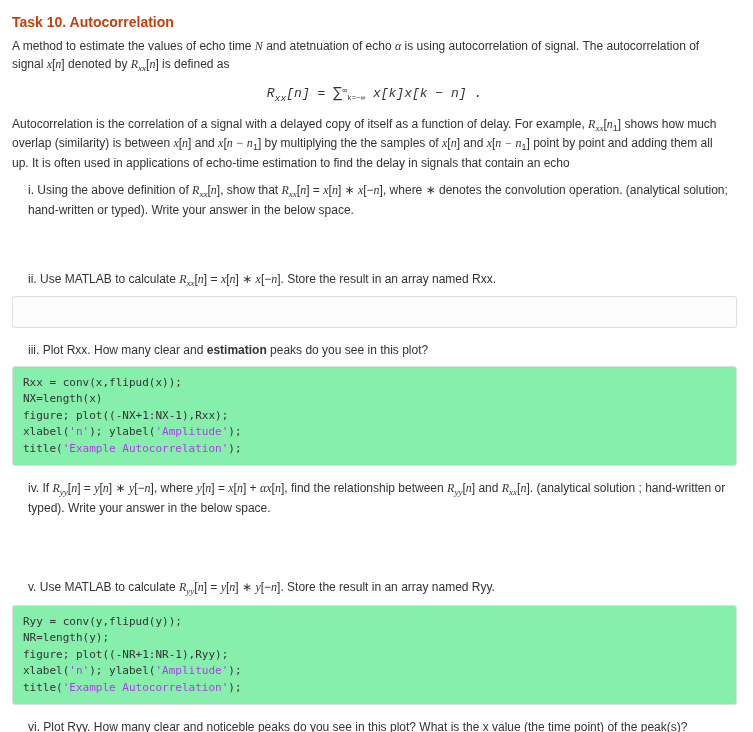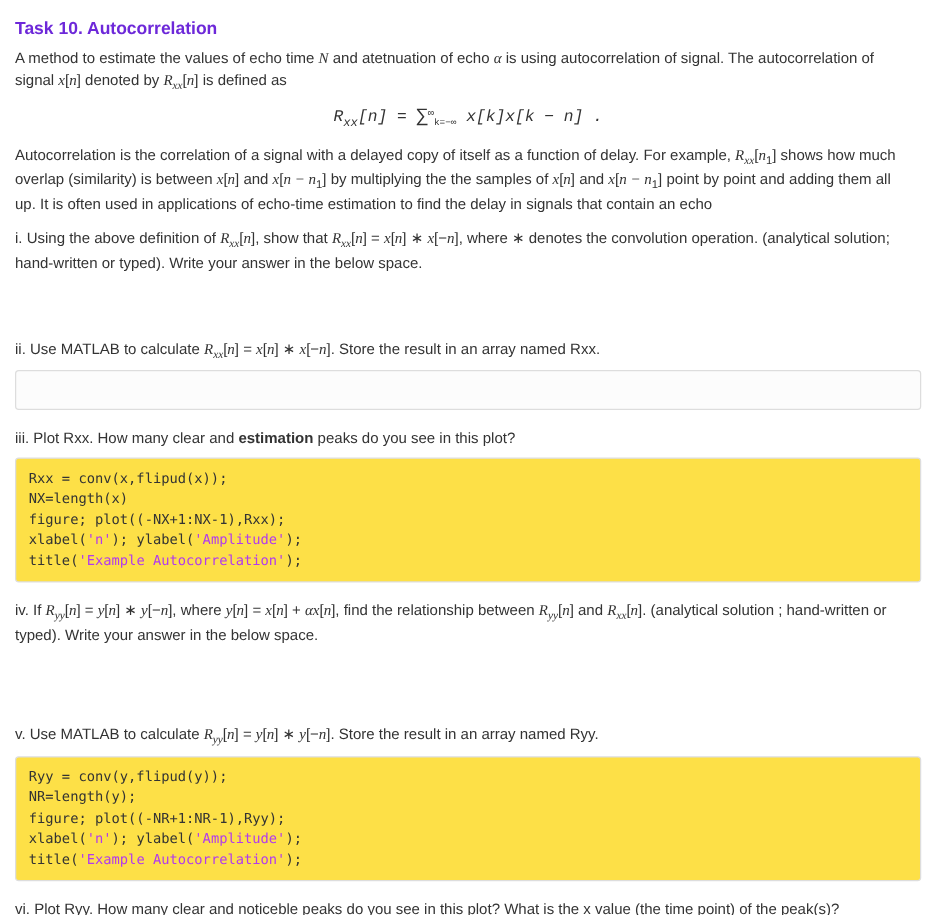--- a/index.html
+++ b/index.html
@@ -9,52 +9,52 @@
     margin: 0;
     padding: 12px 16px 12px 12px;
     background: #fff;
     line-height: 1.45;
     width: 753px;
     box-sizing: border-box;
   }
   h1 {
     font-size: 14px;
     font-weight: bold;
-    color: #6d28d9;
+    color: #c2410c;
     margin: 0 0 6px 0;
   }
   p { margin: 4px 16px 8px 0; }
   .formula-block {
     text-align: center;
     font-family: Liberation Mono, monospace;
     font-style: italic;
     font-size: 13px;
     margin: 6px 0 10px 0;
   }
   .serif { font-family: 'Times New Roman', serif; }
   .ital { font-style: italic; }
   .code-box, .input-box {
     border: 1px solid #ddd;
-    background: #fde047;
+    background: #86efac;
     padding: 8px 10px;
     margin: 6px 0 14px 0;
     border-radius: 3px;
   }
   .input-box { min-height: 14px; background: #fcfcfc; }
   .answer-space { min-height: 34px; margin-bottom: 14px; }
   pre {
     margin: 0;
     font-family: Menlo, Consolas, monospace;
     font-size: 11px;
     line-height: 1.5;
     color: #333;
     white-space: pre;
   }
   .mstr { color: #b23aee; }
-  .section { margin: 10px 0 4px 0; }
+  .section { margin: 10px 0 4px 16px; }
   sub { font-size: 0.75em; }
 </style>
 </head>
 <body>
 
 <h1>Task 10. Autocorrelation</h1>
 
 <p>A method to estimate the values of echo time <span class="serif ital">N</span> and atetnuation of echo <span class="serif ital">α</span> is using autocorrelation of signal. The autocorrelation of signal <span class="serif ital">x</span>[<span class="serif ital">n</span>] denoted by <span class="serif ital">R<sub>xx</sub></span>[<span class="serif ital">n</span>] is defined as</p>
 
 <div class="formula-block">R<sub>xx</sub>[n] = <span style="font-size:15px">∑</span><span style="font-size:10px;font-style:normal"><sup>∞</sup><sub>k=−∞</sub></span> x[k]x[k − n] .</div>

